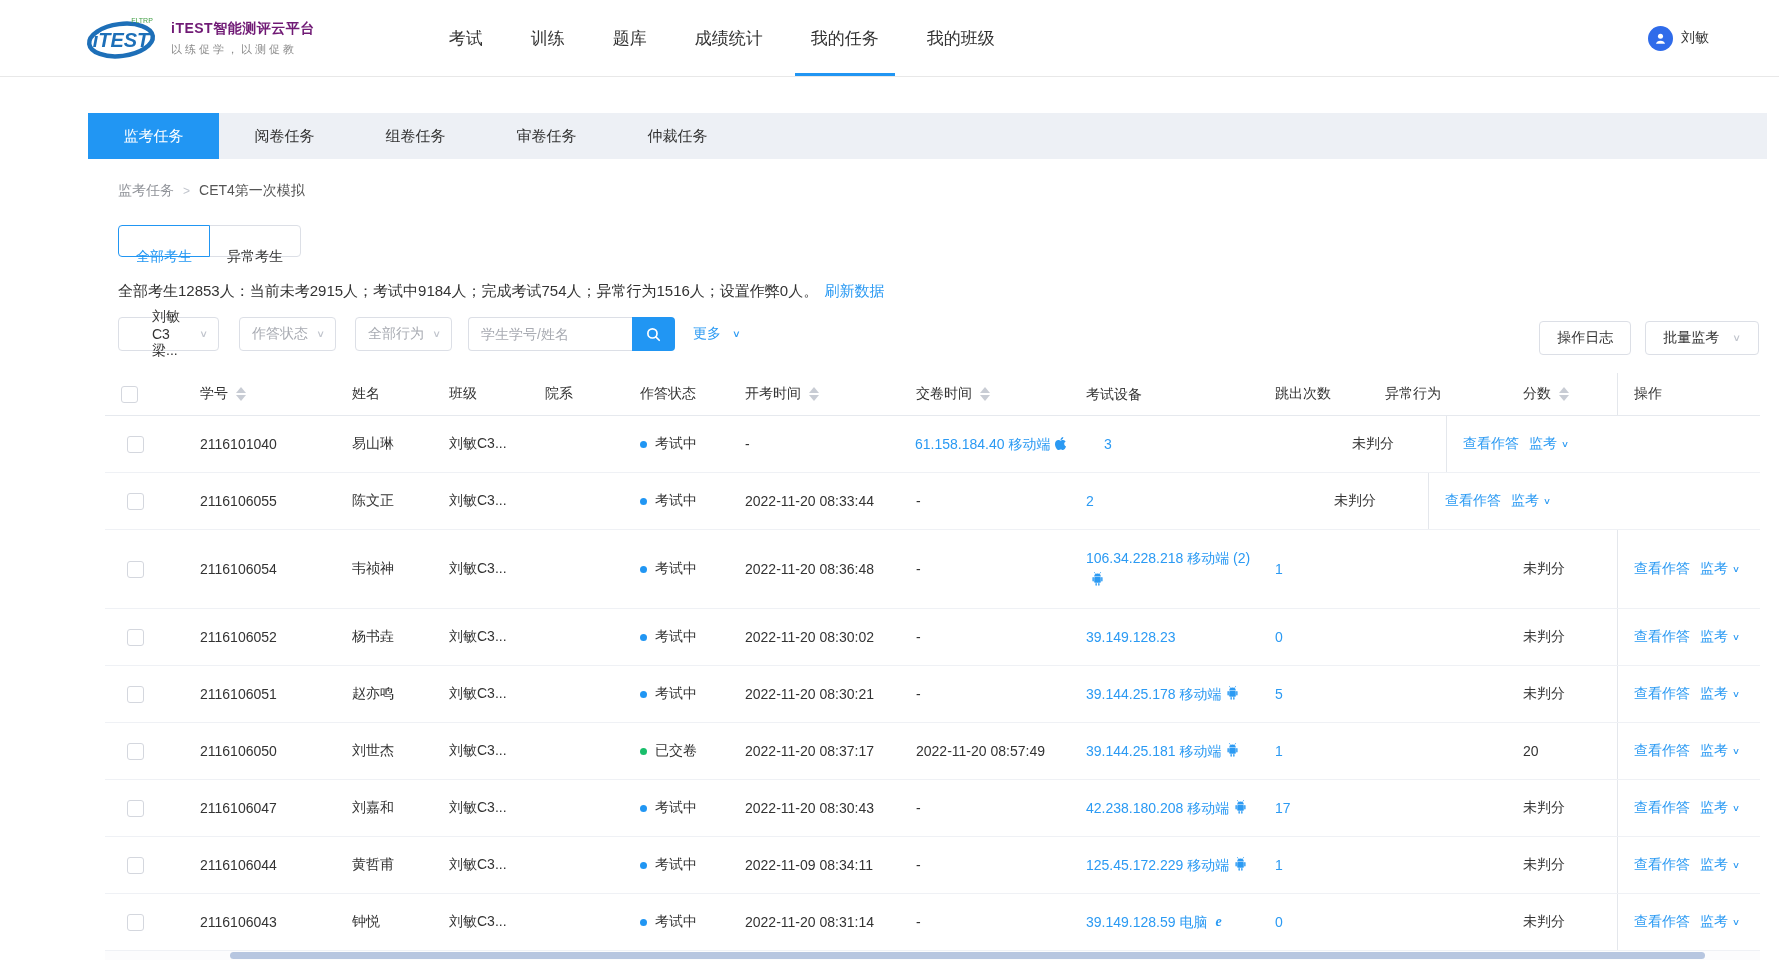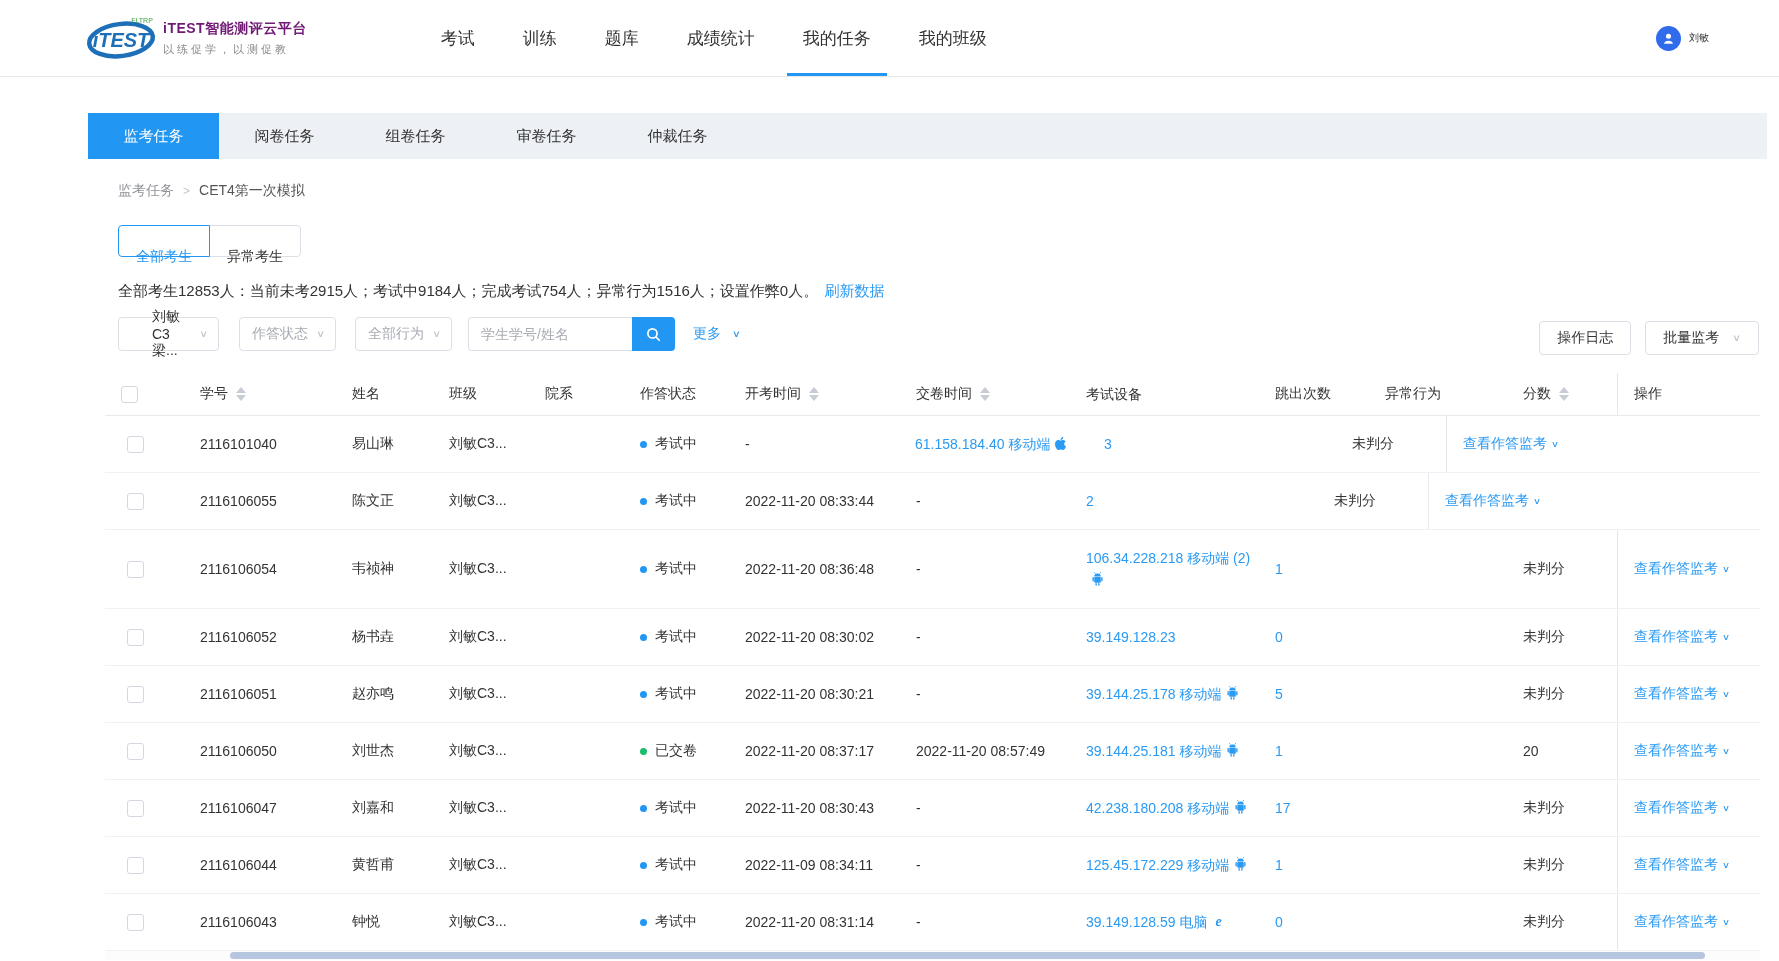--- a/index.html
+++ b/index.html
@@ -7,32 +7,32 @@
     --text:#333; --muted:#909399; --border:#dcdfe6; --row-border:#eff1f5;
   }
   *{margin:0;padding:0;box-sizing:border-box;}
   html,body{width:1779px;height:961px;overflow:hidden;background:#fff;
     font-family:"Liberation Sans","DejaVu Sans",sans-serif;color:var(--text);}
   .page{position:relative;width:1779px;height:961px;overflow:hidden;}
 
   
   .top-header{height:77px;display:flex;align-items:stretch;padding:0 70px 0 85px;
     border-bottom:1px solid #e8e8e8;background:#fff;}
-  .logo-block{display:flex;align-items:center;gap:2px;cursor:pointer;}
+  .logo-block{display:flex;align-items:center;gap:10px;cursor:pointer;}
   .logo-title{font-size:14px;font-weight:700;color:#701a75;letter-spacing:.5px;}
   .logo-subtitle{font-size:11px;color:#8b8b8b;letter-spacing:3px;margin-top:4px;}
   .main-nav{display:flex;margin-left:110px;}
   .nav-item{display:flex;align-items:center;padding:16px 24px;font-size:17px;color:#333;
     cursor:pointer;position:relative;}
   .nav-item.active::after{content:"";position:absolute;left:8px;right:8px;bottom:0;
     height:3px;background:var(--primary);}
   .user-block{margin-left:auto;display:flex;align-items:center;gap:8px;cursor:pointer;}
   .avatar{width:25px;height:25px;border-radius:50%;background:#2f6bea;display:flex;
     align-items:center;justify-content:center;}
-  .user-name{font-size:10px;color:#333;}
+  .user-name{font-size:14px;color:#333;}
 
   
   .tab-strip{margin:36px 12px 0 88px;height:46px;background:#edf0f5;display:flex;}
   .tab-item{width:131px;text-align:center;line-height:46px;font-size:15px;color:#333;cursor:pointer;}
   .tab-item.active{background:var(--primary);color:#fff;}
 
   
   .breadcrumb{margin:22px 0 0 118px;font-size:14px;height:20px;display:flex;align-items:center;gap:9px;}
   .crumb-parent{color:#909399;cursor:pointer;}
   .crumb-sep{color:#c0c4cc;font-size:12px;}
@@ -98,21 +98,21 @@
   .checkbox{width:17px;height:17px;border:1px solid #d4d7de;border-radius:3px;background:#fff;cursor:pointer;}
   .sort-caret{display:inline-flex;flex-direction:column;margin-left:8px;gap:2px;}
   .sort-caret i{width:0;height:0;border-left:5px solid transparent;border-right:5px solid transparent;}
   .sort-caret .up{border-bottom:6px solid #c8ccd4;}
   .sort-caret .down{border-top:6px solid #c8ccd4;}
   .status-dot{width:7px;height:7px;border-radius:50%;margin-right:8px;flex:none;}
   .dot-in_progress{background:var(--primary);}
   .dot-submitted{background:var(--green);}
   .blue{color:var(--link);cursor:pointer;}
   .dev-icon{display:inline-block;vertical-align:-2px;margin-left:4px;}
-  .action-links{display:flex;align-items:center;gap:0;color:var(--link);}
+  .action-links{display:flex;align-items:center;gap:10px;color:var(--link);}
   .monitor-link{display:flex;align-items:center;gap:4px;cursor:pointer;}
   .monitor-link .sel-caret{color:var(--link);margin-left:0;font-size:11px;}
   .view-link{cursor:pointer;}
 
   
   .h-scrollbar{position:absolute;left:105px;bottom:1px;width:1655px;height:9px;background:#fcfcfd;}
   .h-scrollbar .thumb{position:absolute;left:125px;top:1px;width:1475px;height:7px;
     background:#b7c6e0;border-radius:4px;cursor:pointer;}
 </style>
 </head>

